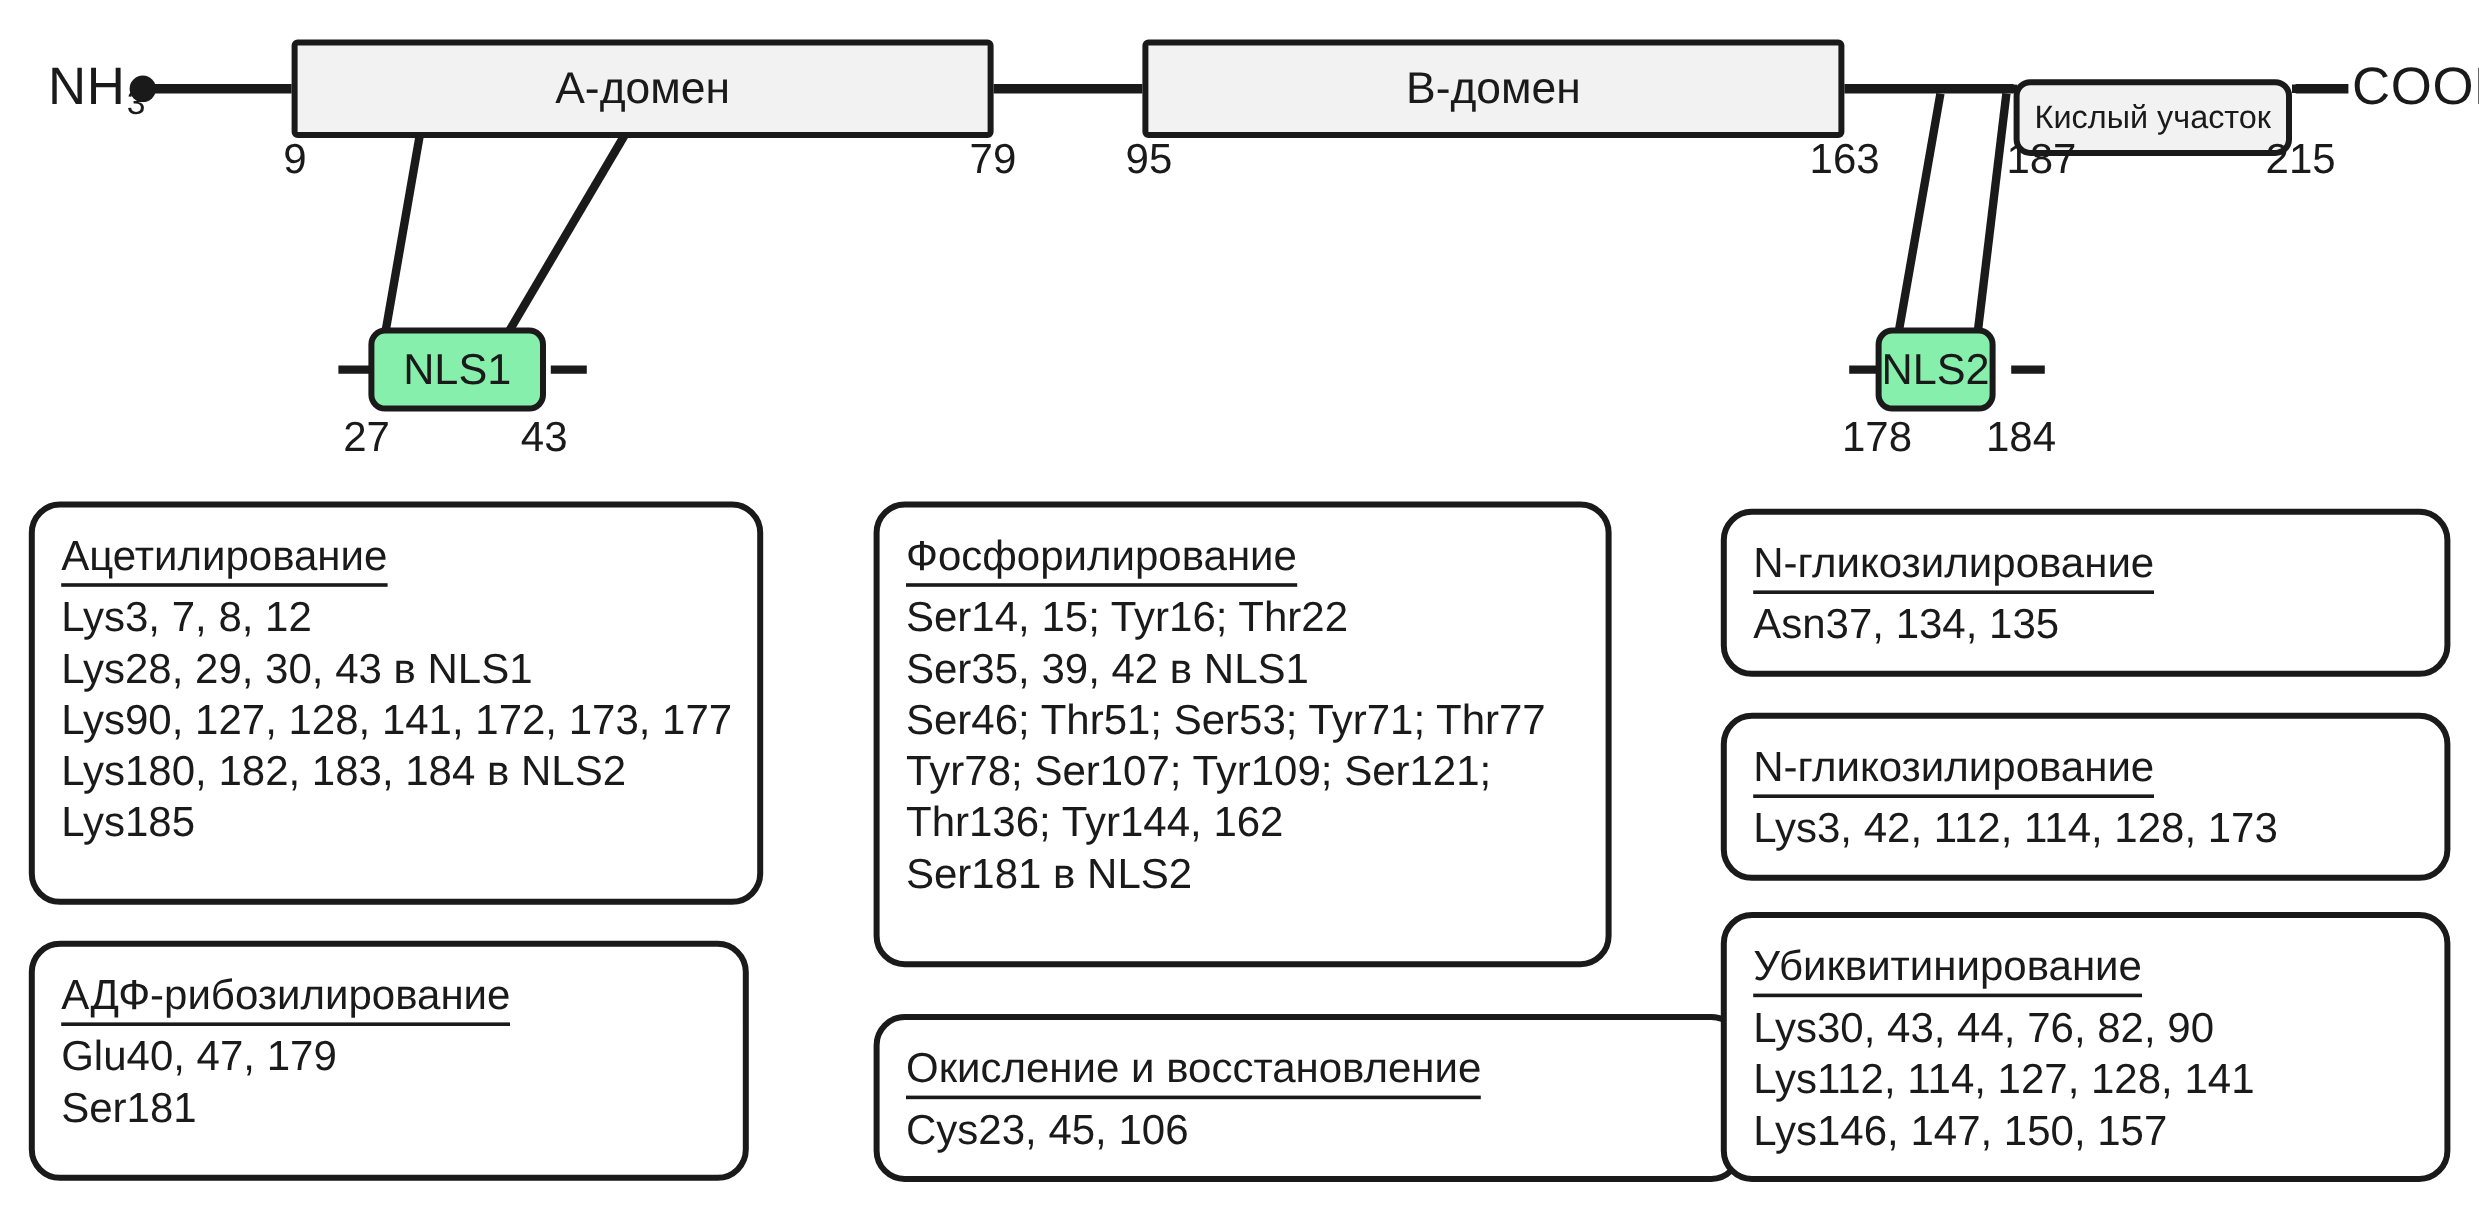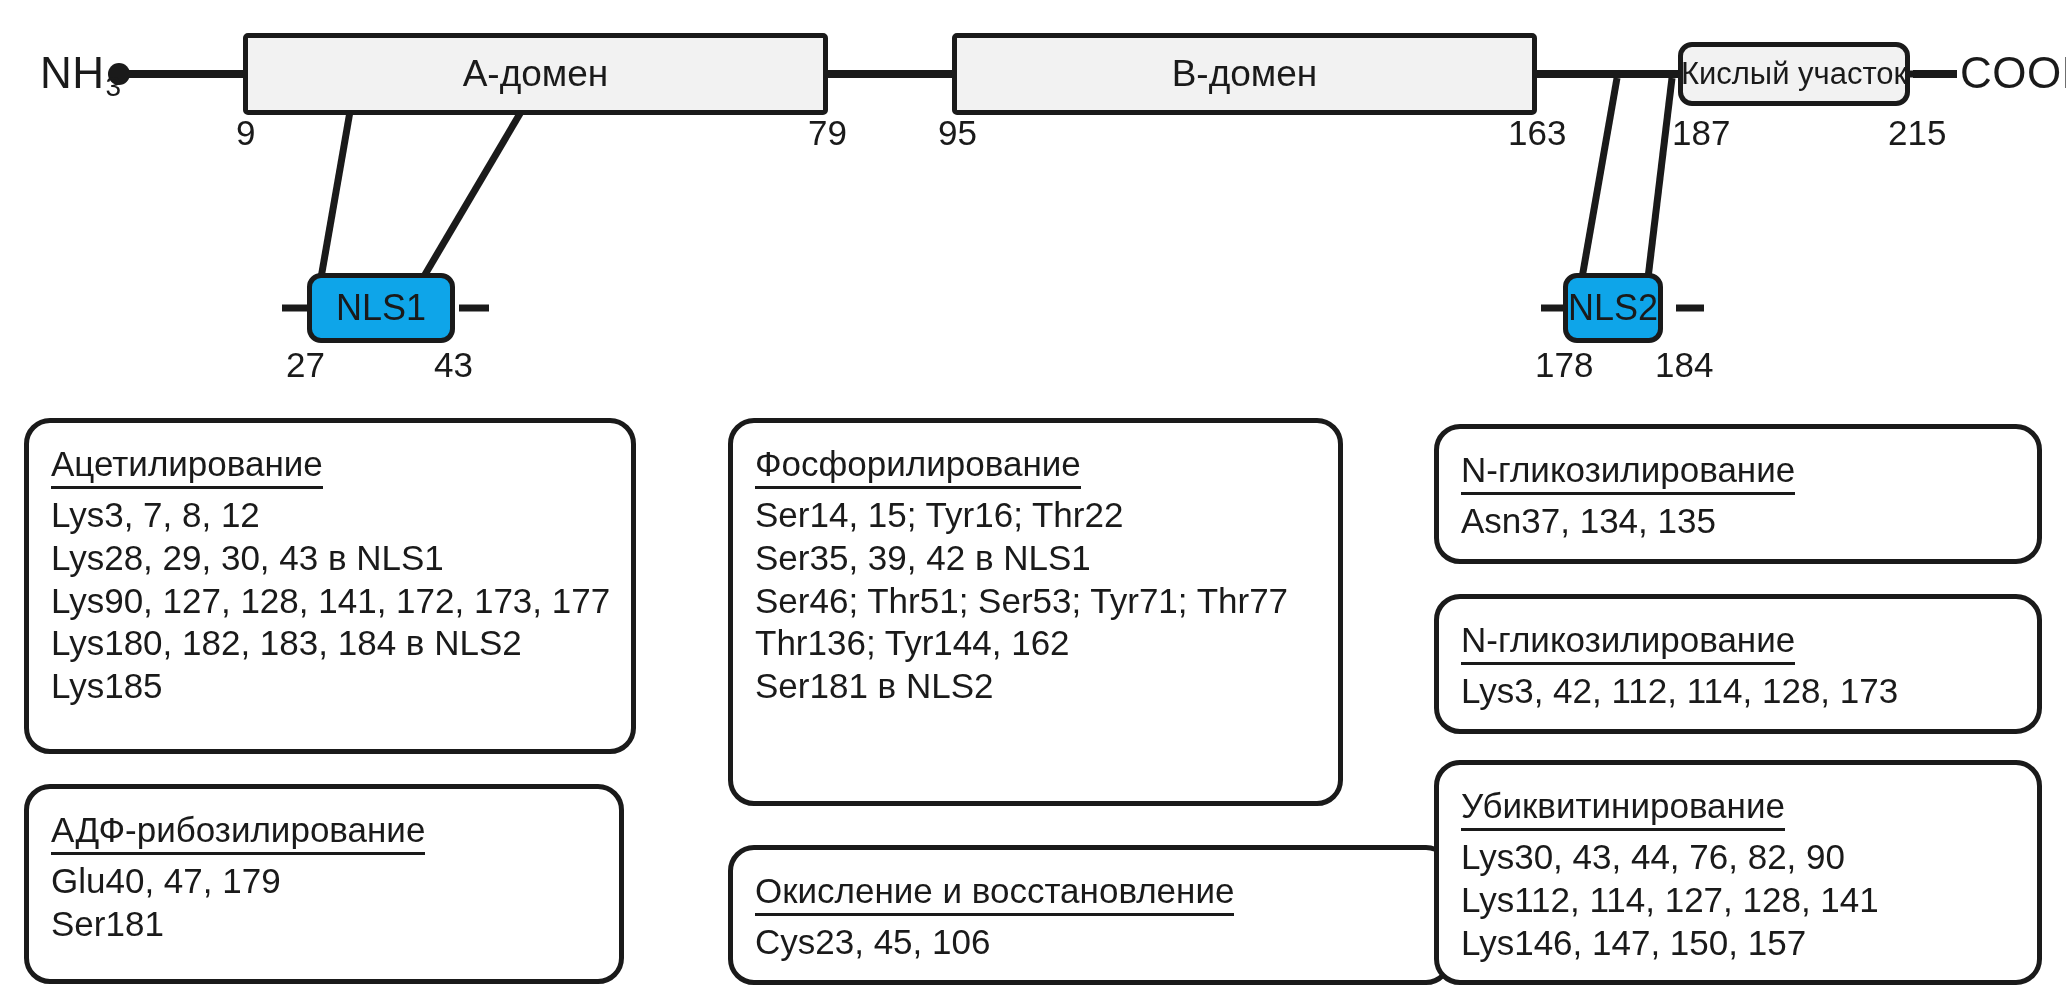--- a/index.html
+++ b/index.html
@@ -54,28 +54,29 @@
     border: 5px solid #1a1a1a;
     border-radius: 5px;
     display: flex;
     align-items: center;
     justify-content: center;
     font-size: 37px;
     color: #1a1a1a;
     white-space: nowrap;
   }
   .domain-box.small {
-    font-size: 31px;
+    font-size: 27px;
     border-width: 5px;
     border-radius: 14px;
+    margin-top: 24px;
   }
   .nls-box {
     position: absolute;
     box-sizing: border-box;
-    background: #0ea5e9;
+    background: #86efac;
     border: 5px solid #1a1a1a;
     border-radius: 14px;
     display: flex;
     align-items: center;
     justify-content: center;
     font-size: 36px;
     color: #1a1a1a;
     white-space: nowrap;
   }
 
@@ -187,20 +188,21 @@
     <div class="card-title"><span>АДФ-рибозилирование</span></div>
     <div class="card-line">Glu40, 47, 179</div>
     <div class="card-line">Ser181</div>
   </div>
 
   <div class="card" style="left:728px; top:418px; width:615px; height:388px;">
     <div class="card-title"><span>Фосфорилирование</span></div>
     <div class="card-line">Ser14, 15; Tyr16; Thr22</div>
     <div class="card-line">Ser35, 39, 42 в NLS1</div>
     <div class="card-line">Ser46; Thr51; Ser53; Tyr71; Thr77</div>
+    <div class="card-line">Tyr78; Ser107; Tyr109; Ser121;</div>
     <div class="card-line">Thr136; Tyr144, 162</div>
     <div class="card-line">Ser181 в NLS2</div>
   </div>
 
   <div class="card" style="left:728px; top:845px; width:724px; height:140px;">
     <div class="card-title"><span>Окисление и восстановление</span></div>
     <div class="card-line">Cys23, 45, 106</div>
   </div>
 
   <div class="card" style="left:1434px; top:424px; width:608px; height:140px;">

